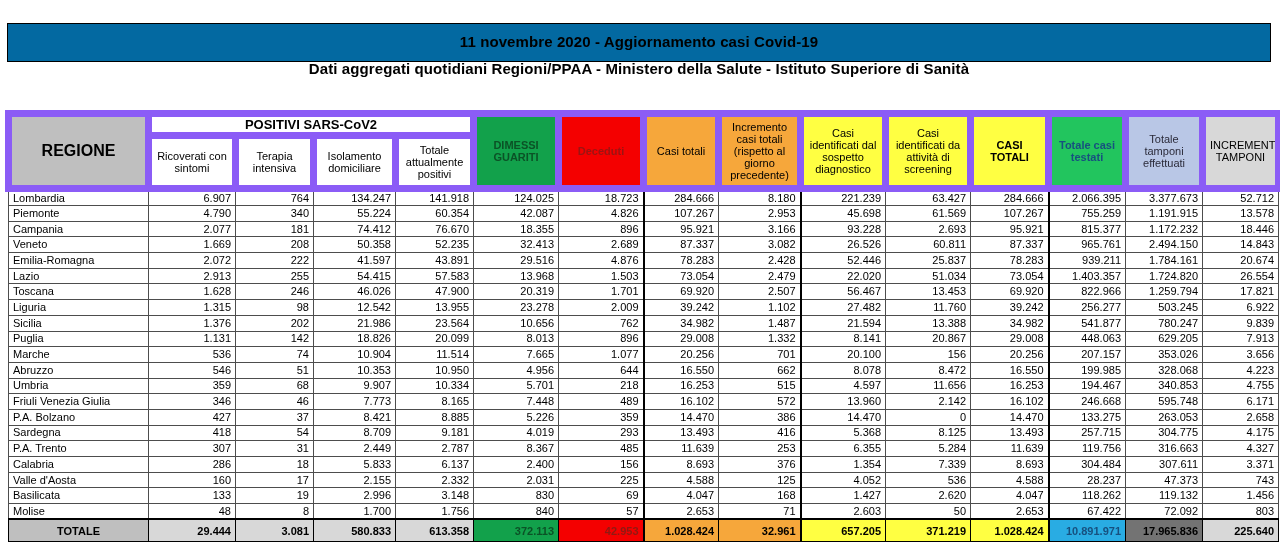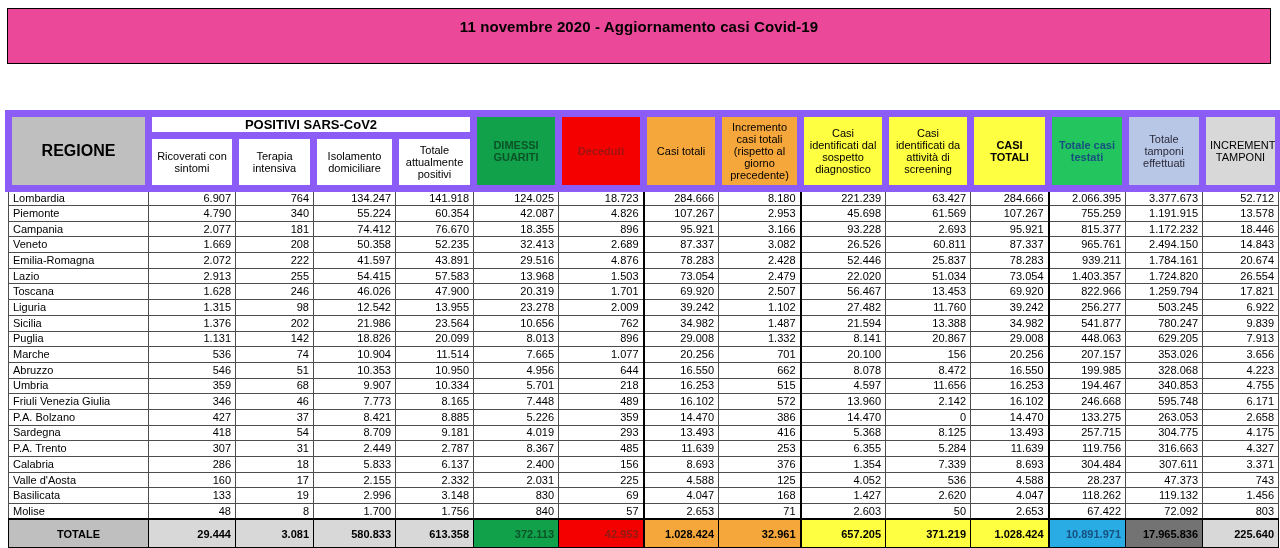--- a/index.html
+++ b/index.html
@@ -1,22 +1,22 @@
 <!DOCTYPE html>
 <html><head>
 <meta charset="utf-8">
 <style>
   html,body { margin:0; padding:0; background:#ffffff; }
   body {
     width:1280px; height:548px; position:relative; overflow:hidden;
     font-family:"Liberation Sans", sans-serif; color:#000;
   }
   .title-box {
-    position:absolute; left:7px; top:8px; width:1264px; height:56px;
-    border:1px solid #000; background:#ec4899; text-align:center; box-sizing:border-box;
+    position:absolute; left:7px; top:23px; width:1264px; height:39px;
+    border:1px solid #000; background:#0369a1; text-align:center; box-sizing:border-box;
   }
   .title-line  { font-size:15px; font-weight:600; margin-top:9px;  letter-spacing:0.1px; }
   .subtitle-line { font-size:15px; font-weight:600; margin-top:10px; letter-spacing:0.1px; }
 
   table.data-table {
     position:absolute; top:110px; left:5px; width:1270px;
     border-collapse:collapse; table-layout:fixed; font-size:11px;
   }
   th, td {
     border:1px solid #4d4d4d; padding:0 4px; overflow:hidden;
@@ -35,36 +35,37 @@
   .h-yellow-b { background:#ffff42; font-weight:bold; }
   .h-cyan   { background:#22c55e; color:#17507f; font-weight:bold; }
   .h-lav    { background:#b9c7e6; color:#2b2b3a; }
   .h-gray   { background:#d8d8d8; }
 
   tbody td { height:15.7px; text-align:right; background:#fff; line-height:13px; }
   tbody td.cell-region { text-align:left; }
   td.b-thick, th.b-thick { border-left:2px solid #000; }
   tbody tr:first-child td { border-top:2px solid #000; }
 
-  tfoot td, tfoot th { height:28px; font-weight:bold; border:1px solid #000; border-top:2px solid #000; text-align:right; }
+  tfoot td, tfoot th { height:22px; font-weight:bold; border:1px solid #000; border-top:2px solid #000; text-align:right; }
   .t-region { background:#bfbfbf; text-align:center; font-size:11px; }
   .t-gray   { background:#d8d8d8; }
   .t-green  { background:#12a14b; color:#0b5226; }
   .t-red    { background:#f40000; color:#8f1a13; }
   .t-orange { background:#f6a73b; }
   .t-yellow { background:#ffff42; }
   .t-cyan   { background:#29ace3; color:#17507f; }
   .t-lav    { background:#737373; }
   .t-graylight { background:#d8d8d8; }
 </style>
 </head>
 <body>
 
 <div class="title-box">
   <div class="title-line">11 novembre 2020 - Aggiornamento casi Covid-19</div>
+  <div class="subtitle-line">Dati aggregati quotidiani Regioni/PPAA - Ministero della Salute - Istituto Superiore di Sanità</div>
 </div>
 
 <table class="data-table">
   <colgroup>
     <col style="width:140px">
       <col style="width:87px">
       <col style="width:78px">
     <col style="width:82px">
       <col style="width:78px">
       <col style="width:85px">

